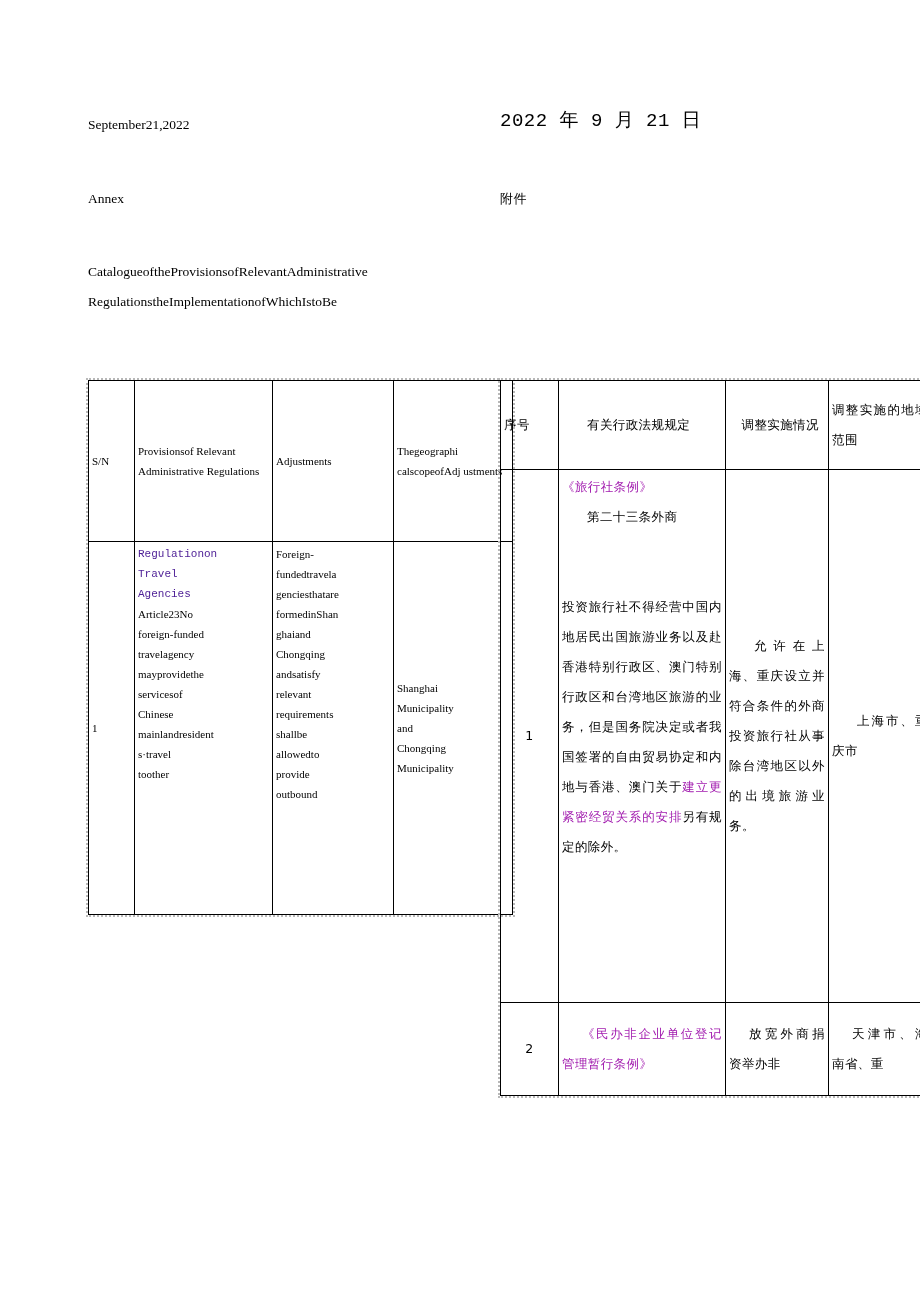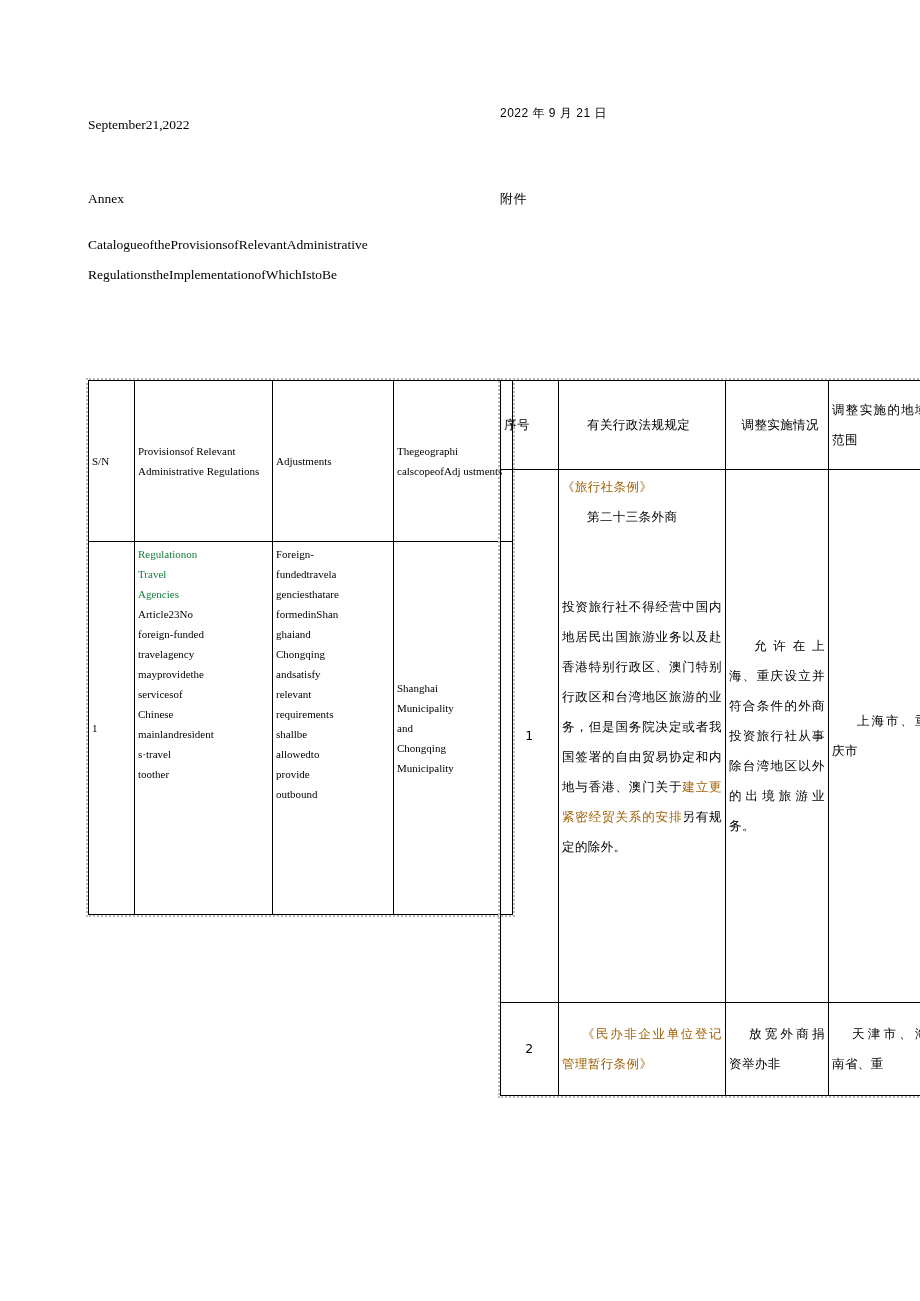--- a/index.html
+++ b/index.html
@@ -71,37 +71,37 @@
     line-height: 30px;
     letter-spacing: 0.4px;
   }
   #right-table .c-no    { width: 51px;  text-align: left; }
   #right-table .c-reg   { width: 160px; text-align: justify; text-align-last: left; margin-top: 28px; }
   #right-table .c-case  { width: 96px;  text-align: justify; text-align-last: left; }
   #right-table .c-scope { width: 96px;  text-align: justify; text-align-last: left; }
 
   .num-cell { text-align: center !important; }
 
-  .link { color: #15803d; }
-  .link-soft { color: #a16207; }
+  .link { color: #4c1d95; font-family: Liberation Mono, monospace; }
+  .link-soft { color: #a21caf; }
 </style>
 </head>
 <body>
 
 <div class="page">
 
   <div class="tblock" style="left:88px; top:110px;">September21,2022</div>
 
-  <div class="tblock cn" style="left:500px; top:98px; font-family:Liberation Sans, sans-serif; font-size:12px;">2022 年 9 月 21 日</div>
+  <div class="tblock cn" style="left:500px; top:106px; font-family:Liberation Mono, monospace; font-size:19px;">2022 年 9 月 21 日</div>
 
   <div class="tblock" style="left:88px; top:184px;">Annex</div>
 
   <div class="tblock cn" style="left:500px; top:184px;">附件</div>
 
-  <div style="position:absolute; left:88px; top:230px; width:390px;">
+  <div style="position:absolute; left:88px; top:257px; width:390px;">
     <div class="tblock" style="position:static;">CatalogueoftheProvisionsofRelevantAdministrative</div>
     <div class="tblock" style="position:static;">RegulationstheImplementationofWhichIstoBe</div>
   </div>
 
 
   <table class="doc-table outer-dotted" id="left-table">
     <tbody>
       <tr>
         <td class="c-sn" style="height:160px;">S/N</td>
         <td class="c-prov">Provisionsof

